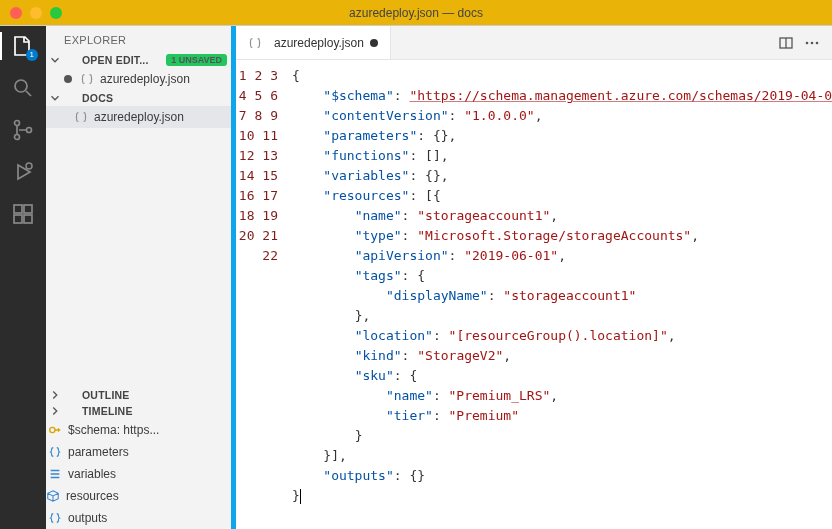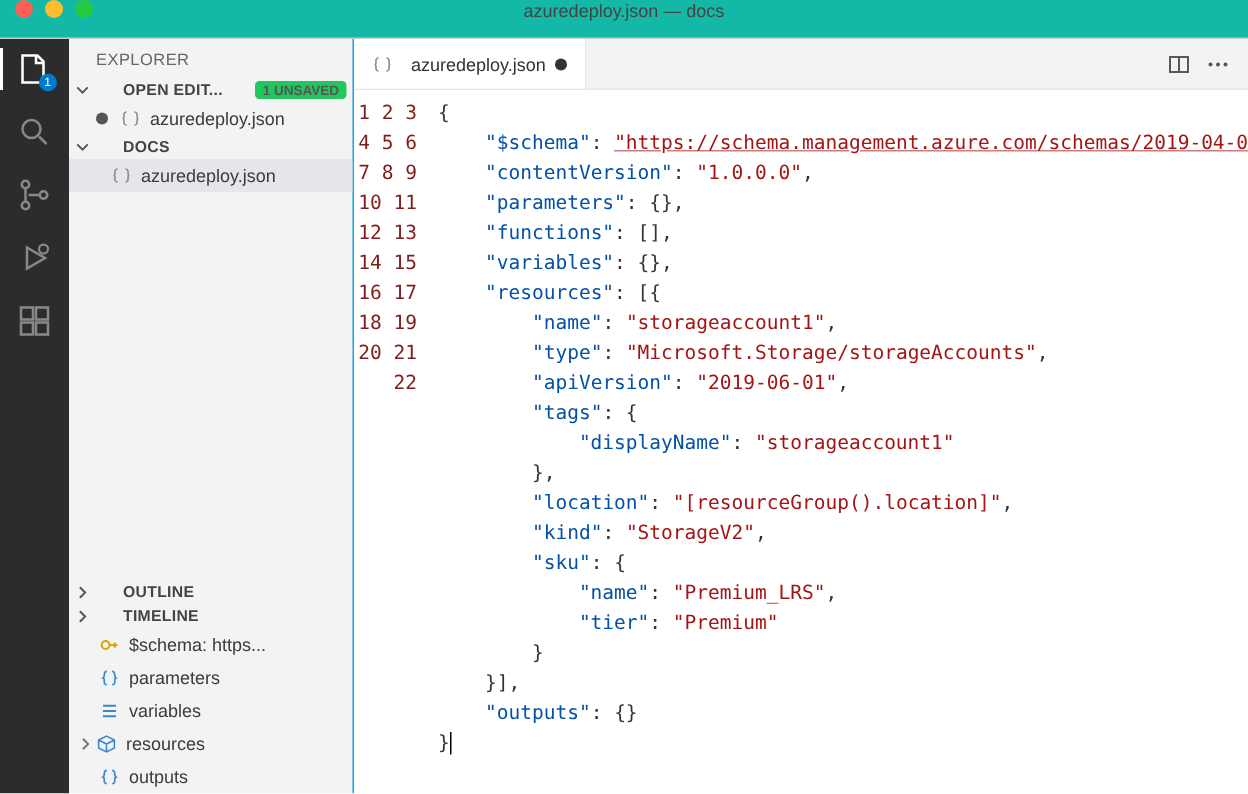--- a/index.html
+++ b/index.html
@@ -6,55 +6,55 @@
   body {
     font-family: -apple-system, "Segoe UI", sans-serif;
     font-size: 12px;
     color: #333;
     width: 832px; height: 529px;
     display: flex; flex-direction: column;
     background: #fff;
     overflow: hidden;
   }
   .titlebar {
-    height: 26px; background: #14b8a6;
-    display: flex; align-items: flex-start;
+    height: 26px; background: #eab308;
+    display: flex; align-items: center;
     position: relative;
     border-bottom: 1px solid #ccc;
   }
   .traffic { display: flex; gap: 8px; padding-left: 10px; }
   .dot { width: 12px; height: 12px; border-radius: 50%; }
   .dot.r { background:#ff5f56; } .dot.y { background:#ffbd2e; } .dot.g { background:#27c93f; }
   .title-text { position:absolute; left:0; right:0; text-align:center; font-size:12px; color:#444; pointer-events:none;}
   .main { flex:1; display:flex; min-height:0;}
   .activitybar {
     width: 46px; background:#2c2c2c;
     display:flex; flex-direction:column; align-items:center;
     padding-top:8px; gap:18px;
   }
   .activitybar .aicon { width:24px;height:24px; fill:#888; cursor:pointer; position:relative;}
   .activitybar .aicon.active { fill:#fff; }
   .activitybar .aicon.active::before{content:'';position:absolute;left:-11px;top:-2px;width:2px;height:28px;background:#fff;}
   .badge { position:absolute; right:-3px; bottom:-3px; background:#007acc;color:#fff;font-size:8px;border-radius:7px;padding:0 4px;line-height:12px;}
   .sidebar {
-    width:190px; background:#f3f3f3; border-right:1px solid #0ea5e9;
+    width:190px; background:#f3f3f3; border-right:5px solid #0ea5e9;
     display:flex; flex-direction:column; font-size:12px; overflow:hidden;
   }
   .sb-title { font-size:11px; color:#666; padding:8px 14px 6px 18px; letter-spacing:0.3px;}
   .section-hdr { display:flex; align-items:center; padding:1px 4px 1px 2px; color:#444; font-weight:700; font-size:10.5px; cursor:pointer;}
   .chev { width:14px; height:14px; fill:#555; flex-shrink:0;}
   .section-hdr .lbl{ margin-left:20px; letter-spacing:.2px;}
   .unsaved-pill { margin-left:auto; background:#22c55e; border-radius:3px; padding:1px 5px; font-size:9px; font-weight:600; color:#555;}
   .tree-row { display:flex; align-items:center; height:22px; padding-left:18px; cursor:pointer; color:#3b3b3b;}
   .tree-row.active{background:#e4e6ea;}
   .tree-row .dirty{width:8px;height:8px;border-radius:50%;background:#555;margin-right:8px;}
   .tree-row.docs{padding-left:28px;}
   .fileicon{width:14px;height:14px;margin-right:6px;fill:#8a8a8a;flex-shrink:0;}
   .spacer{flex:1;}
-  .outline-list .tree-row{padding-left:20px;font-size:12px;}
+  .outline-list .tree-row{padding-left:2px;font-size:12px;}
   .outline-list .oicon{width:14px;height:14px;margin-right:6px;flex-shrink:0;}
   .key-ico{fill:#d9a400;}
   .brace-ico{fill:#3a88d0;}
   .lines-ico{fill:#3a88d0;}
   .cube-ico{fill:#3a88d0;}
   .indent{margin-left:14px;}
   .editor-area{flex:1; display:flex; flex-direction:column; min-width:0;}
   .tabbar{height:34px;background:#f3f3f3;display:flex;align-items:stretch;border-bottom:1px solid #e5e5e5;}
   .tab{display:flex;align-items:center;padding:0 12px;gap:6px;background:#fff;border-right:1px solid #e5e5e5;font-size:12px;color:#333;cursor:pointer;}
   .tab .dirty{width:8px;height:8px;border-radius:50%;background:#333;}

